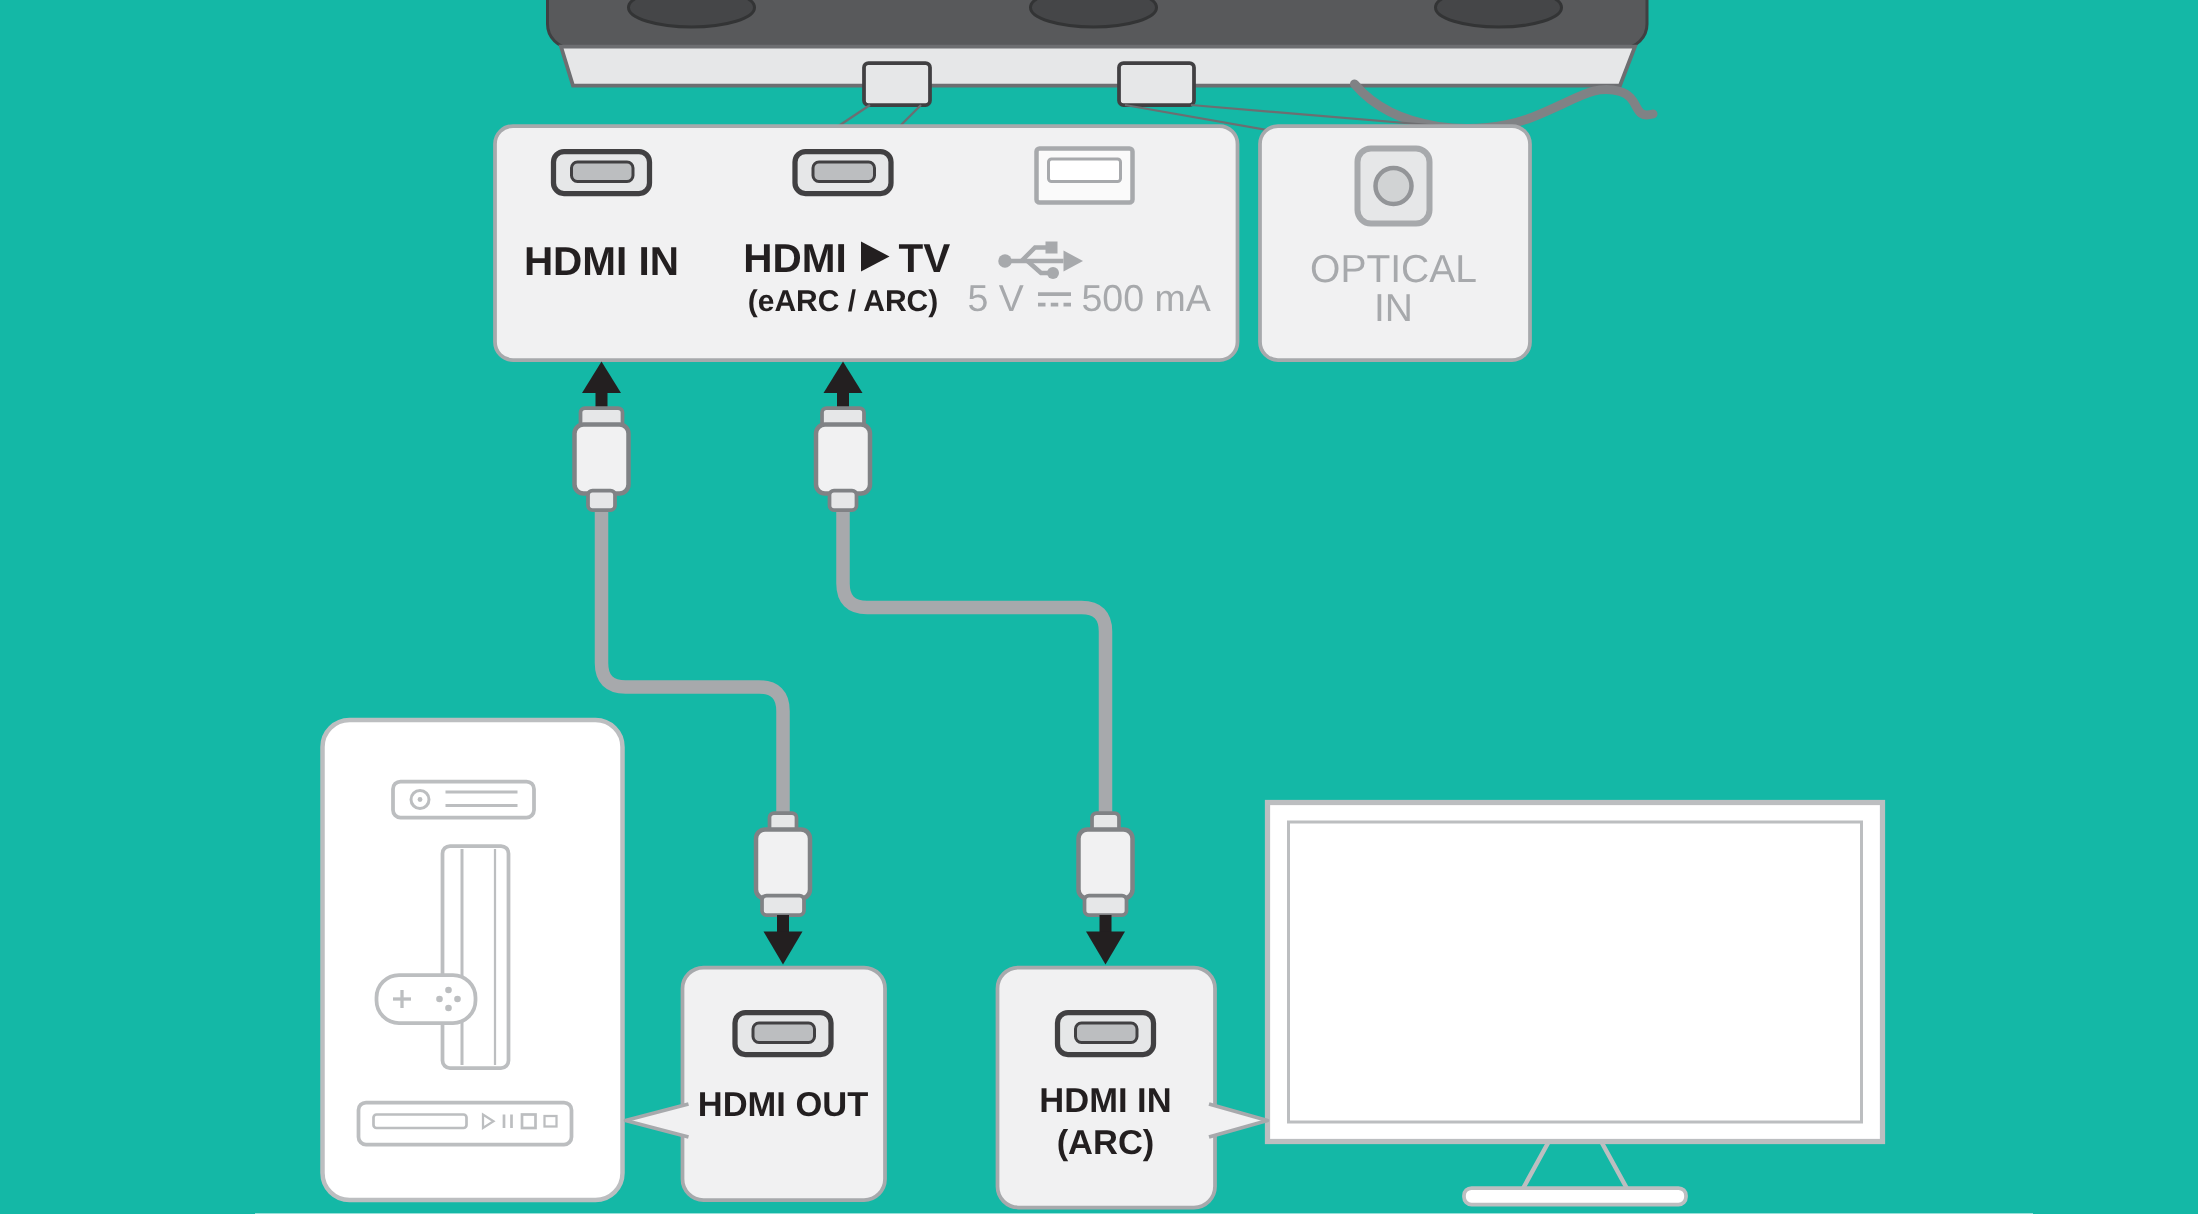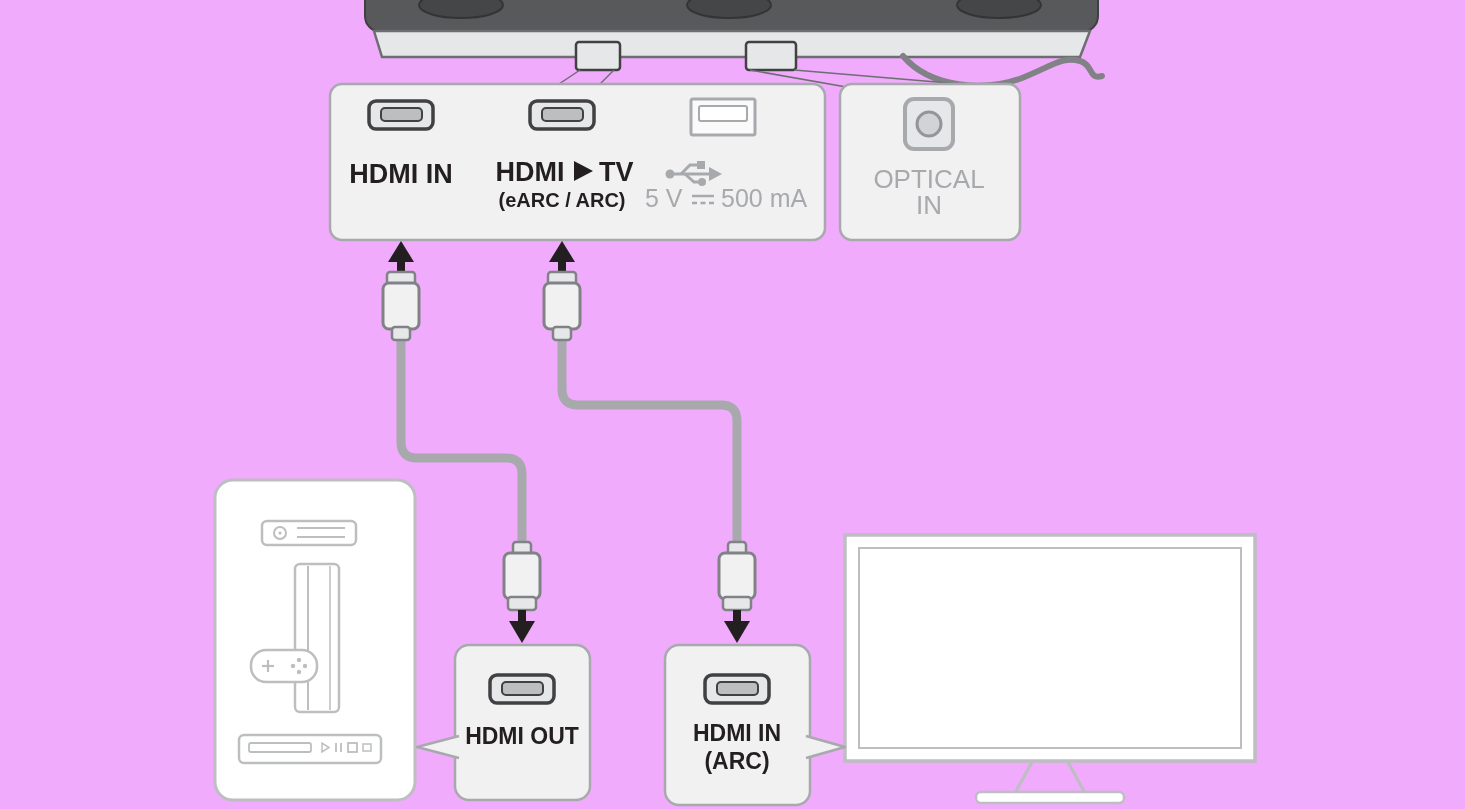--- a/index.html
+++ b/index.html
@@ -1,16 +1,16 @@
 <!DOCTYPE html>
 <html><head>
 <meta charset="utf-8">
 <style>
   html,body{margin:0;padding:0;background:#ffffff;}
-  .stage{position:relative;width:1465px;height:809px;background:#f0abfc;overflow:hidden;}
+  .stage{position:relative;width:1465px;height:809px;background:#14b8a6;overflow:hidden;}
   svg{display:block;}
   text{font-family:"Liberation Sans","DejaVu Sans",sans-serif;}
   .t-dark{fill:#231f20;font-weight:bold;}
   .t-gray{fill:#a7a9ac;font-weight:normal;}
 </style>
 </head>
 <body>
 
 <div class="stage">
 <svg width="1465" height="809" viewBox="0 0 1465 809">

